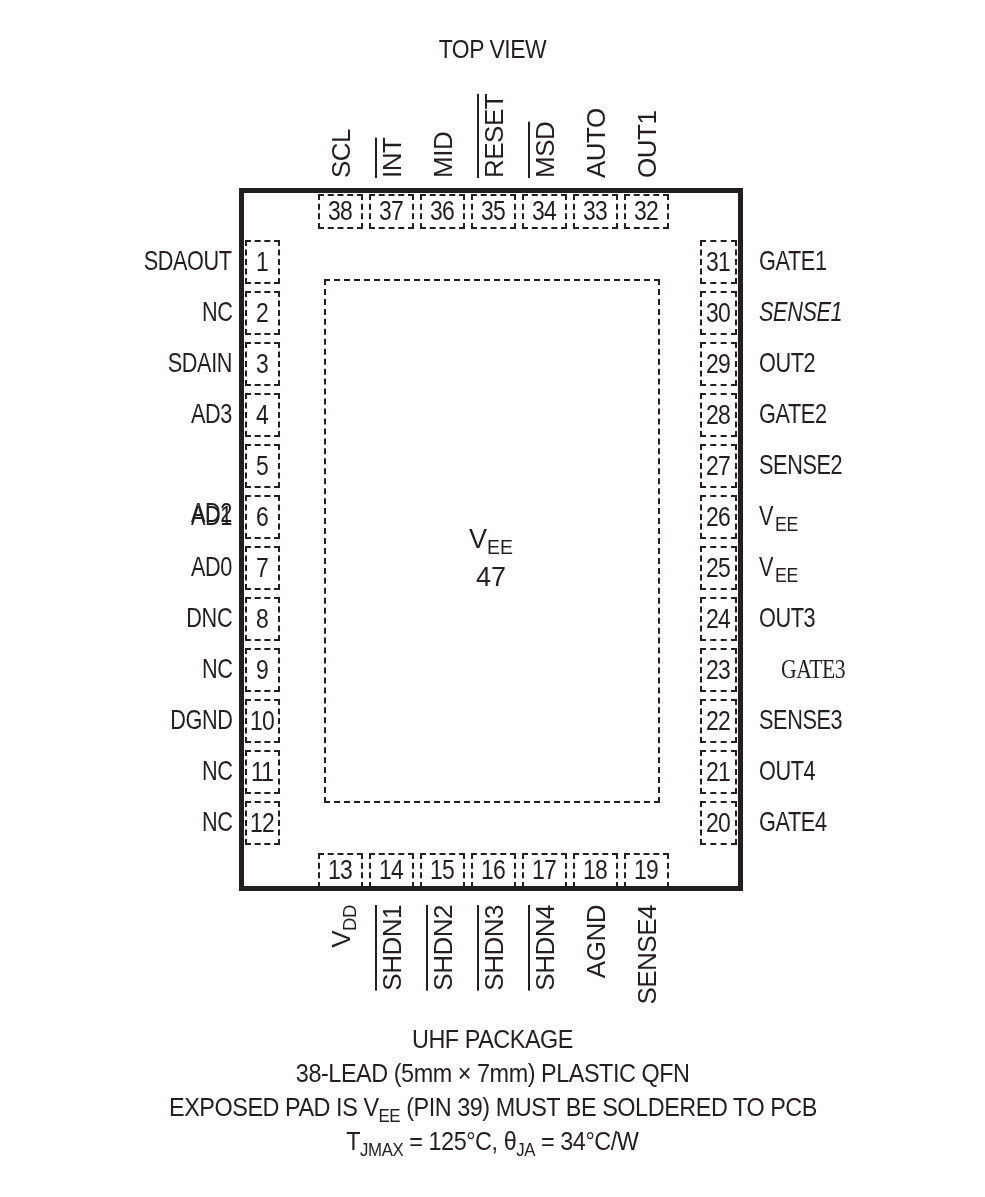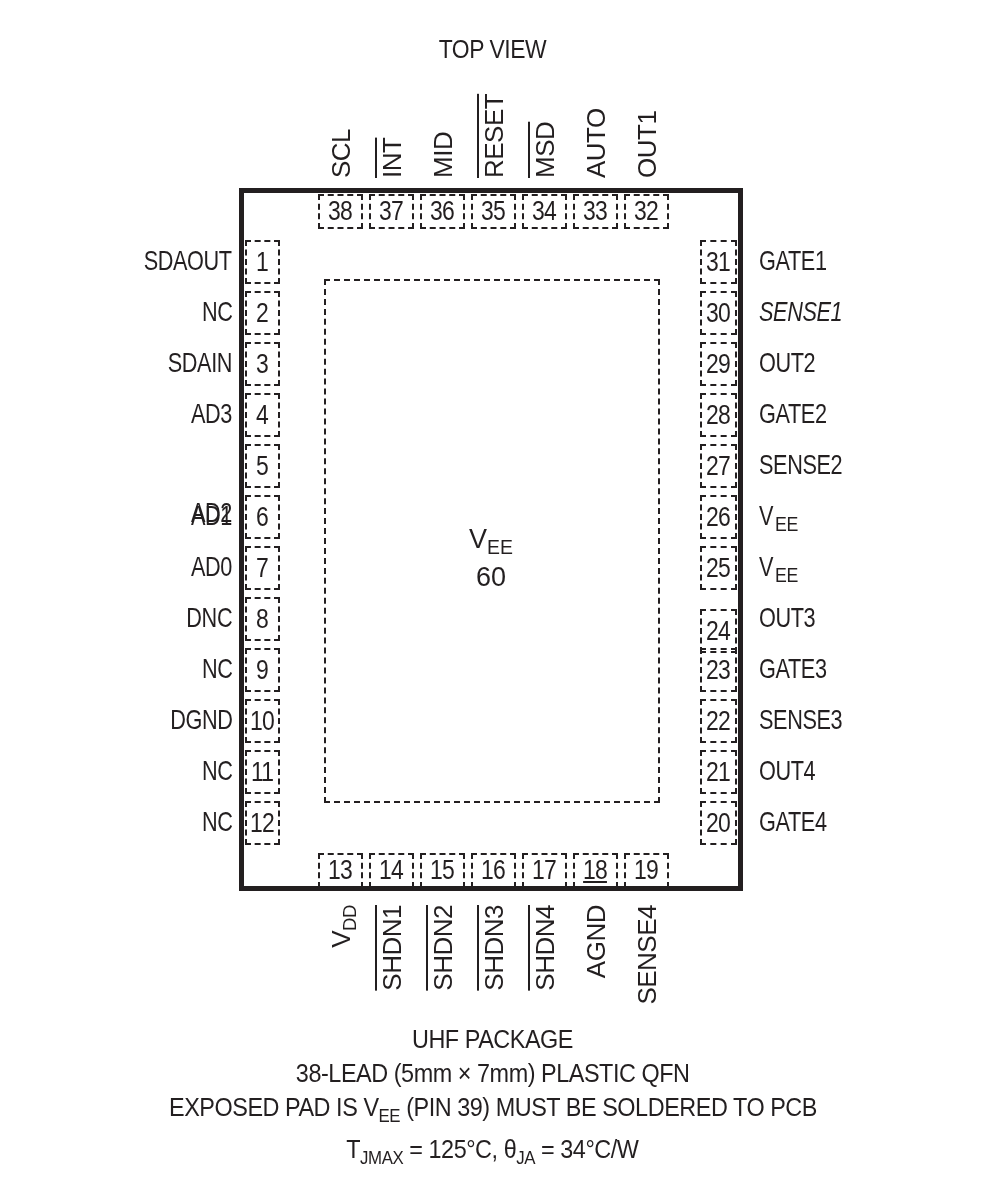--- a/index.html
+++ b/index.html
@@ -31,21 +31,21 @@
 </head>
 <body>
 
 <div class="abs title">TOP VIEW</div>
 
 <div class="abs pkg"></div>
 <div class="abs epad"></div>
 
 <div class="abs center">
   <div><span>V</span><sub>EE</sub></div>
-  <div>60</div>
+  <div>47</div>
 </div>
 
 <div id="pins-layer">
     <div class="pad" style="left: 245px; top: 240px; width: 35px; height: 44px;">
       <span>1</span>
     </div>
     <div class="lbl lbl-left" style="left: 32px; top: 245px;"><span><span>SDAOUT</span></span></div>
     <div class="pad" style="left: 245px; top: 291px; width: 35px; height: 44px;">
       <span>2</span>
     </div>
@@ -111,28 +111,28 @@
     </div>
     <div class="lbl lbl-right" style="left: 759px; top: 449px;"><span><span>SENSE2</span></span></div>
     <div class="pad" style="left: 700px; top: 495px; width: 37px; height: 44px;">
       <span>26</span>
     </div>
     <div class="lbl lbl-right" style="left: 759px; top: 500px;"><span><span>V</span><sub>EE</sub></span></div>
     <div class="pad" style="left: 700px; top: 546px; width: 37px; height: 44px;">
       <span>25</span>
     </div>
     <div class="lbl lbl-right" style="left: 759px; top: 551px;"><span><span>V</span><sub>EE</sub></span></div>
-    <div class="pad" style="left: 700px; top: 597px; width: 37px; height: 44px; margin-top: 12px;">
+    <div class="pad" style="left: 700px; top: 597px; width: 37px; height: 44px;">
       <span>24</span>
     </div>
     <div class="lbl lbl-right" style="left: 759px; top: 602px;"><span><span>OUT3</span></span></div>
     <div class="pad" style="left: 700px; top: 648px; width: 37px; height: 44px;">
       <span>23</span>
     </div>
-    <div class="lbl lbl-right" style="left: 759px; top: 653px;"><span><span>GATE3</span></span></div>
+    <div class="lbl lbl-right" style="left: 781px; top: 653px; font-family: Liberation Serif, serif;"><span><span>GATE3</span></span></div>
     <div class="pad" style="left: 700px; top: 699px; width: 37px; height: 44px;">
       <span>22</span>
     </div>
     <div class="lbl lbl-right" style="left: 759px; top: 704px;"><span><span>SENSE3</span></span></div>
     <div class="pad" style="left: 700px; top: 750px; width: 37px; height: 44px;">
       <span>21</span>
     </div>
     <div class="lbl lbl-right" style="left: 759px; top: 755px;"><span><span>OUT4</span></span></div>
     <div class="pad" style="left: 700px; top: 801px; width: 37px; height: 44px;">
       <span>20</span>
@@ -179,26 +179,26 @@
     </div>
     <div class="vlbl vlbl-bot" style="left: 458px; top: 1075px; transform-origin: left bottom; transform: rotate(-90deg);"><span><span class="ovr">SHDN2</span></span></div>
     <div class="pad" style="left: 471px; top: 853px; width: 45px; height: 35px;">
       <span>16</span>
     </div>
     <div class="vlbl vlbl-bot" style="left: 509px; top: 1075px; transform-origin: left bottom; transform: rotate(-90deg);"><span><span class="ovr">SHDN3</span></span></div>
     <div class="pad" style="left: 522px; top: 853px; width: 45px; height: 35px;">
       <span>17</span>
     </div>
     <div class="vlbl vlbl-bot" style="left: 560px; top: 1075px; transform-origin: left bottom; transform: rotate(-90deg);"><span><span class="ovr">SHDN4</span></span></div>
-    <div class="pad" style="left: 573px; top: 853px; width: 45px; height: 35px; text-decoration: underline;">
+    <div class="pad" style="left: 573px; top: 853px; width: 45px; height: 35px;">
       <span>18</span>
     </div>
     <div class="vlbl vlbl-bot" style="left: 611px; top: 1075px; transform-origin: left bottom; transform: rotate(-90deg);"><span><span>AGND</span></span></div>
     <div class="pad" style="left: 624px; top: 853px; width: 45px; height: 35px;">
       <span>19</span>
     </div>
     <div class="vlbl vlbl-bot" style="left: 662px; top: 1075px; transform-origin: left bottom; transform: rotate(-90deg);"><span><span>SENSE4</span></span></div>
   </div>
 
 <div class="abs foot" style="top:1024px;"><span class="inner">UHF PACKAGE</span></div>
 <div class="abs foot" style="top:1058px;"><span class="inner">38-LEAD (5mm × 7mm) PLASTIC QFN</span></div>
 <div class="abs foot" style="top:1092px;"><span class="inner"><span>EXPOSED PAD IS V</span><sub>EE</sub><span> (PIN 39) MUST BE SOLDERED TO PCB</span></span></div>
-<div class="abs foot" style="top:1126px;margin-top:8px;"><span class="inner"><span>T</span><sub>JMAX</sub><span> = 125°C, θ</span><sub>JA</sub><span> = 34°C/W</span></span></div>
+<div class="abs foot" style="top:1126px;"><span class="inner"><span>T</span><sub>JMAX</sub><span> = 125°C, θ</span><sub>JA</sub><span> = 34°C/W</span></span></div>
 
 </body></html>

